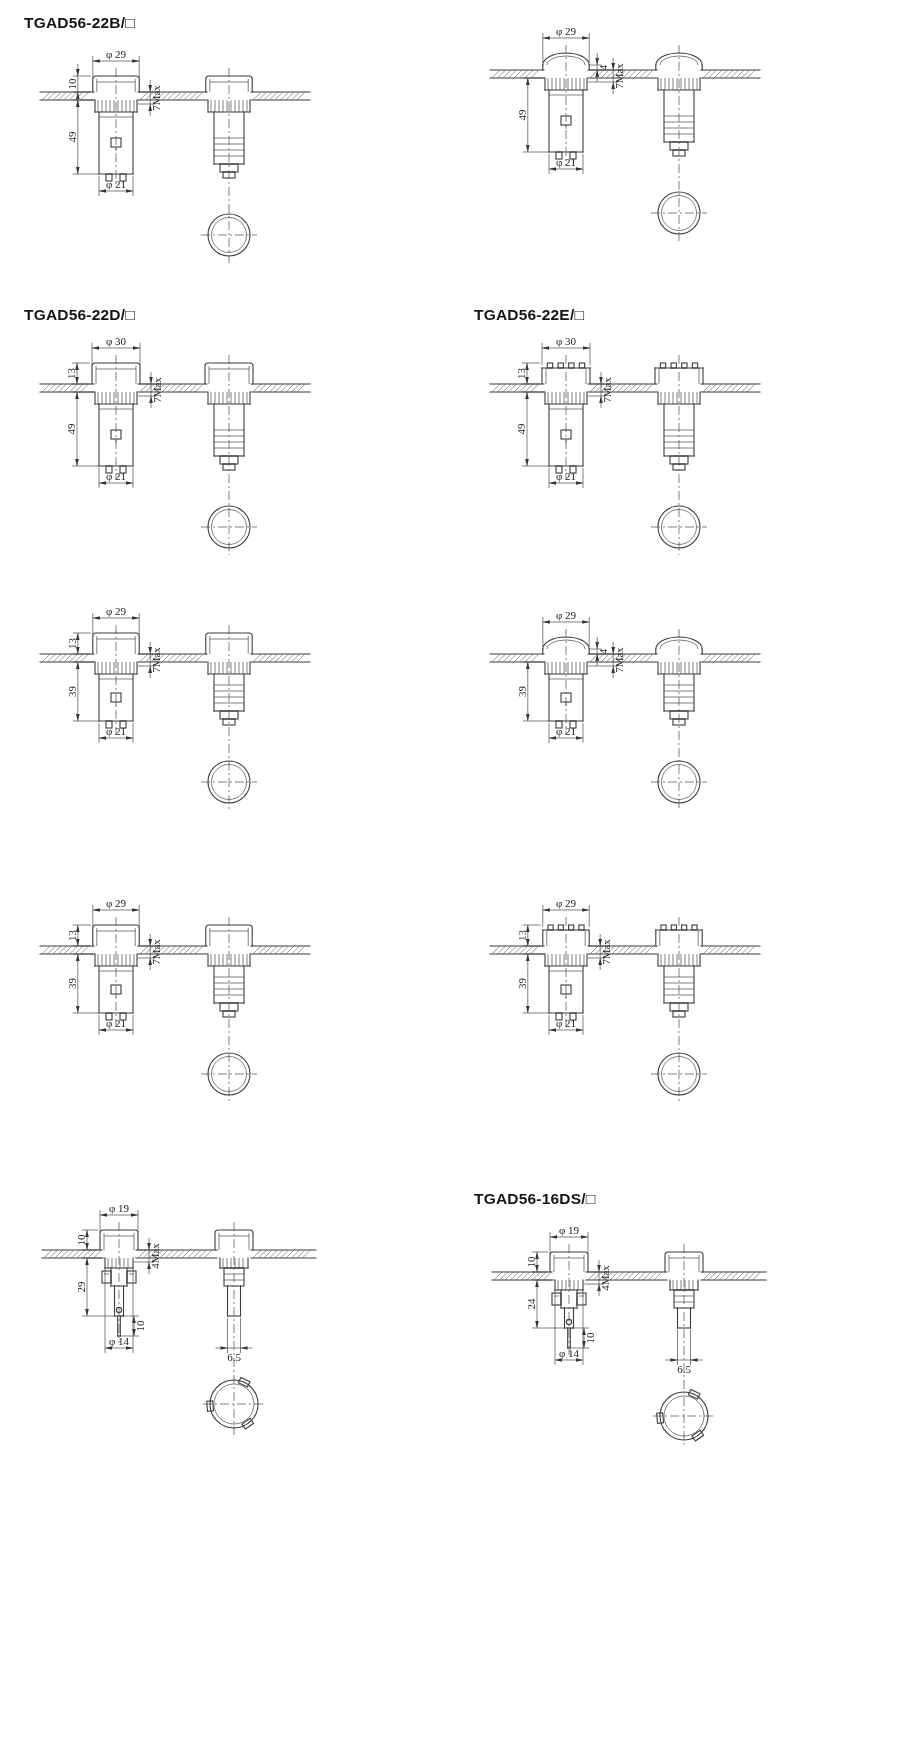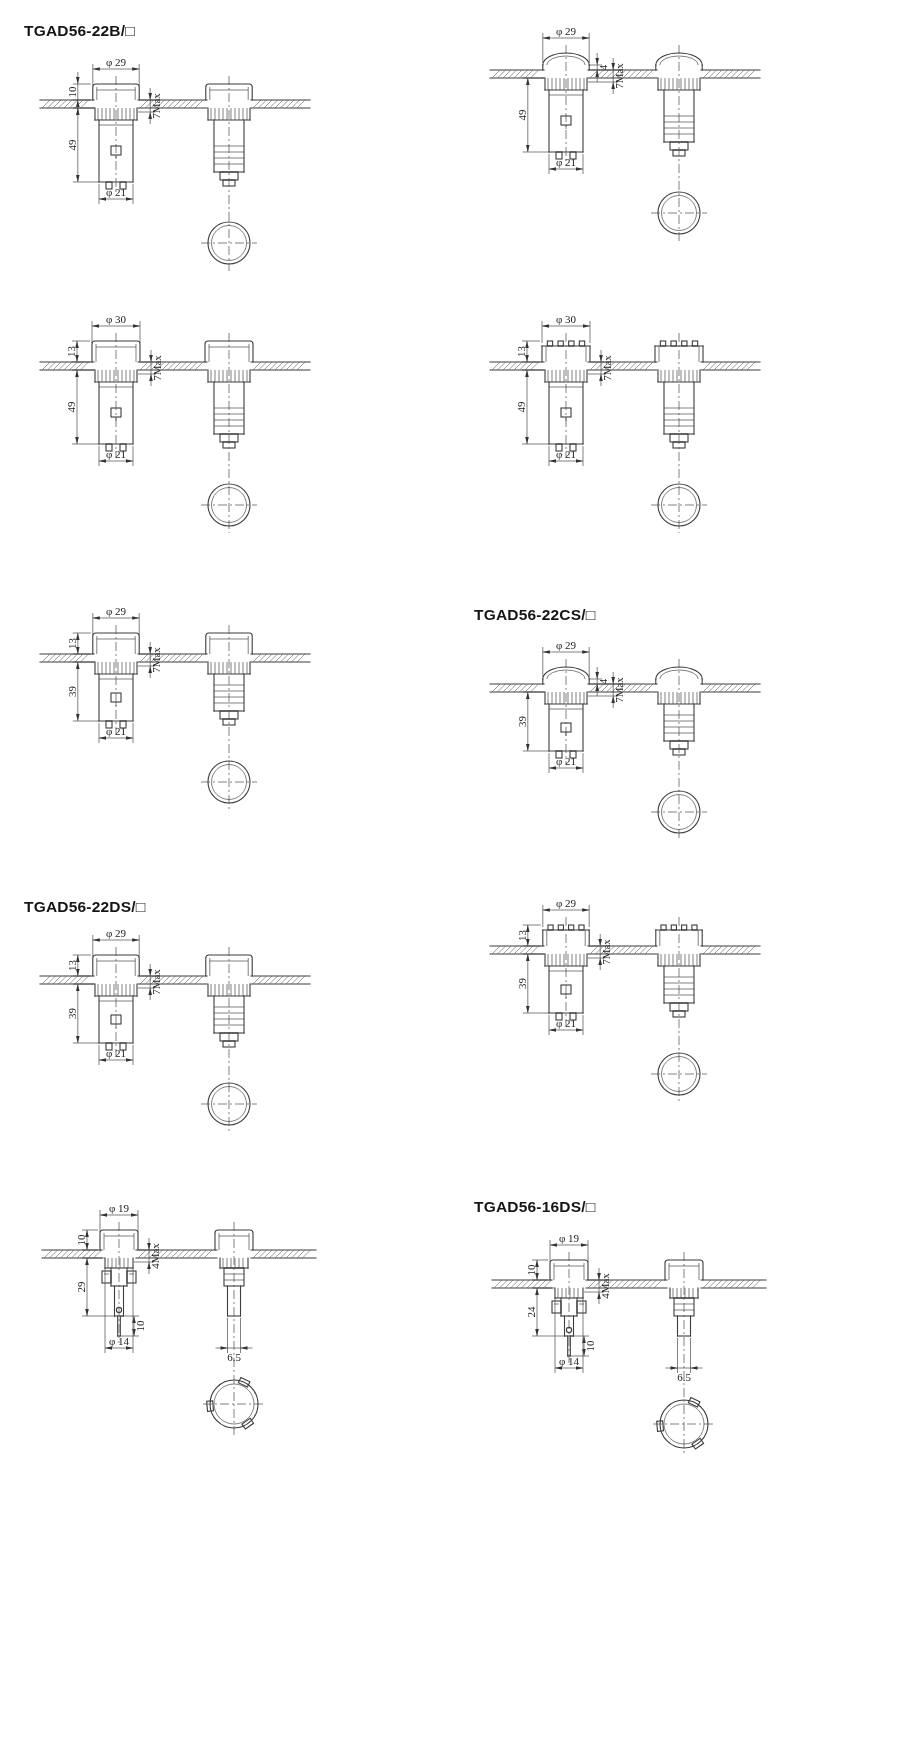--- a/index.html
+++ b/index.html
@@ -1,20 +1,20 @@
 <!DOCTYPE html>
 <html><head>
 <meta charset="utf-8">
 <style>
   * { margin:0; padding:0; box-sizing:border-box; }
   html,body { background:#ffffff; }
   body { width:900px; height:1763px; overflow:hidden; font-family:"Liberation Sans", sans-serif; }
   .sheet { display:grid; grid-template-columns:450px 450px; grid-template-rows:292px 292px 292px 300px auto; padding-top:12px; }
   .panel { padding-left:24px; }
-  .title { font-size:15.5px; font-weight:bold; color:#151515; letter-spacing:0.2px; margin:10px 0 2px 0; font-family:"Liberation Sans", sans-serif; }
+  .title { font-size:15.5px; font-weight:bold; color:#151515; letter-spacing:0.2px; margin:2px 0 2px 0; font-family:"Liberation Sans", sans-serif; }
   svg.drawing { display:block; overflow:visible; }
   .ln   { stroke:#3c3c3c; stroke-width:1.1; fill:none; stroke-linecap:square; }
   .thin { stroke:#4a4a4a; stroke-width:0.7; fill:none; }
   .hl   { stroke:#5a5a5a; stroke-width:0.6; fill:none; }
   .cl   { stroke:#4a4a4a; stroke-width:0.7; fill:none; stroke-dasharray:9 3 2 3; }
   .ar   { fill:#333333; stroke:none; }
   .dim  { font-family:"Liberation Serif", serif; font-size:11px; fill:#222222; }
 </style>
 </head>
 <body>
@@ -282,20 +282,21 @@
           <line x1="75" y1="142" x2="75" y2="162" class="thin"></line>
           <line x1="109" y1="142" x2="109" y2="162" class="thin"></line>
           <line x1="75" y1="157" x2="109" y2="157" class="thin"></line>
           <polygon points="75,157 82,155.2 82,158.8" class="ar"></polygon>
           <polygon points="109,157 102,155.2 102,158.8" class="ar"></polygon>
           <text x="92" y="154" class="dim" text-anchor="middle">φ 21</text>
         </g>
       </svg>
   </section>
   <section class="panel">
+    <h3 class="title">TGAD56-22D/□</h3>
     <svg class="drawing" viewBox="0 0 420 258" width="420" height="258">
         <g>
           <line x1="16" y1="58" x2="70" y2="58" class="ln"></line>
           <line x1="16" y1="66" x2="70" y2="66" class="ln"></line>
           <line x1="18" y1="66" x2="26" y2="58" class="hl"></line>
           <line x1="23.5" y1="66" x2="31.5" y2="58" class="hl"></line>
           <line x1="29" y1="66" x2="37" y2="58" class="hl"></line>
           <line x1="34.5" y1="66" x2="42.5" y2="58" class="hl"></line>
           <line x1="40" y1="66" x2="48" y2="58" class="hl"></line>
           <line x1="45.5" y1="66" x2="53.5" y2="58" class="hl"></line>
@@ -416,20 +417,21 @@
           <line x1="75" y1="142" x2="75" y2="162" class="thin"></line>
           <line x1="109" y1="142" x2="109" y2="162" class="thin"></line>
           <line x1="75" y1="157" x2="109" y2="157" class="thin"></line>
           <polygon points="75,157 82,155.2 82,158.8" class="ar"></polygon>
           <polygon points="109,157 102,155.2 102,158.8" class="ar"></polygon>
           <text x="92" y="154" class="dim" text-anchor="middle">φ 21</text>
         </g>
       </svg>
   </section>
   <section class="panel">
+    <h3 class="title">TGAD56-22E/□</h3>
     <svg class="drawing" viewBox="0 0 420 258" width="420" height="258">
         <g>
           <line x1="16" y1="58" x2="70" y2="58" class="ln"></line>
           <line x1="16" y1="66" x2="70" y2="66" class="ln"></line>
           <line x1="18" y1="66" x2="26" y2="58" class="hl"></line>
           <line x1="23.5" y1="66" x2="31.5" y2="58" class="hl"></line>
           <line x1="29" y1="66" x2="37" y2="58" class="hl"></line>
           <line x1="34.5" y1="66" x2="42.5" y2="58" class="hl"></line>
           <line x1="40" y1="66" x2="48" y2="58" class="hl"></line>
           <line x1="45.5" y1="66" x2="53.5" y2="58" class="hl"></line>
@@ -694,21 +696,20 @@
           <line x1="75" y1="127" x2="75" y2="147" class="thin"></line>
           <line x1="109" y1="127" x2="109" y2="147" class="thin"></line>
           <line x1="75" y1="142" x2="109" y2="142" class="thin"></line>
           <polygon points="75,142 82,140.2 82,143.8" class="ar"></polygon>
           <polygon points="109,142 102,140.2 102,143.8" class="ar"></polygon>
           <text x="92" y="139" class="dim" text-anchor="middle">φ 21</text>
         </g>
       </svg>
   </section>
   <section class="panel">
-    <h3 class="title">TGAD56-22CS/□</h3>
     <svg class="drawing" viewBox="0 0 420 258" width="420" height="258">
         <g>
           <line x1="16" y1="58" x2="70" y2="58" class="ln"></line>
           <line x1="16" y1="66" x2="70" y2="66" class="ln"></line>
           <line x1="18" y1="66" x2="26" y2="58" class="hl"></line>
           <line x1="23.5" y1="66" x2="31.5" y2="58" class="hl"></line>
           <line x1="29" y1="66" x2="37" y2="58" class="hl"></line>
           <line x1="34.5" y1="66" x2="42.5" y2="58" class="hl"></line>
           <line x1="40" y1="66" x2="48" y2="58" class="hl"></line>
           <line x1="45.5" y1="66" x2="53.5" y2="58" class="hl"></line>
@@ -828,21 +829,20 @@
           <line x1="75" y1="127" x2="75" y2="147" class="thin"></line>
           <line x1="109" y1="127" x2="109" y2="147" class="thin"></line>
           <line x1="75" y1="142" x2="109" y2="142" class="thin"></line>
           <polygon points="75,142 82,140.2 82,143.8" class="ar"></polygon>
           <polygon points="109,142 102,140.2 102,143.8" class="ar"></polygon>
           <text x="92" y="139" class="dim" text-anchor="middle">φ 21</text>
         </g>
       </svg>
   </section>
   <section class="panel">
-    <h3 class="title">TGAD56-22DS/□</h3>
     <svg class="drawing" viewBox="0 0 420 258" width="420" height="258">
         <g>
           <line x1="16" y1="58" x2="70" y2="58" class="ln"></line>
           <line x1="16" y1="66" x2="70" y2="66" class="ln"></line>
           <line x1="18" y1="66" x2="26" y2="58" class="hl"></line>
           <line x1="23.5" y1="66" x2="31.5" y2="58" class="hl"></line>
           <line x1="29" y1="66" x2="37" y2="58" class="hl"></line>
           <line x1="34.5" y1="66" x2="42.5" y2="58" class="hl"></line>
           <line x1="40" y1="66" x2="48" y2="58" class="hl"></line>
           <line x1="45.5" y1="66" x2="53.5" y2="58" class="hl"></line>

